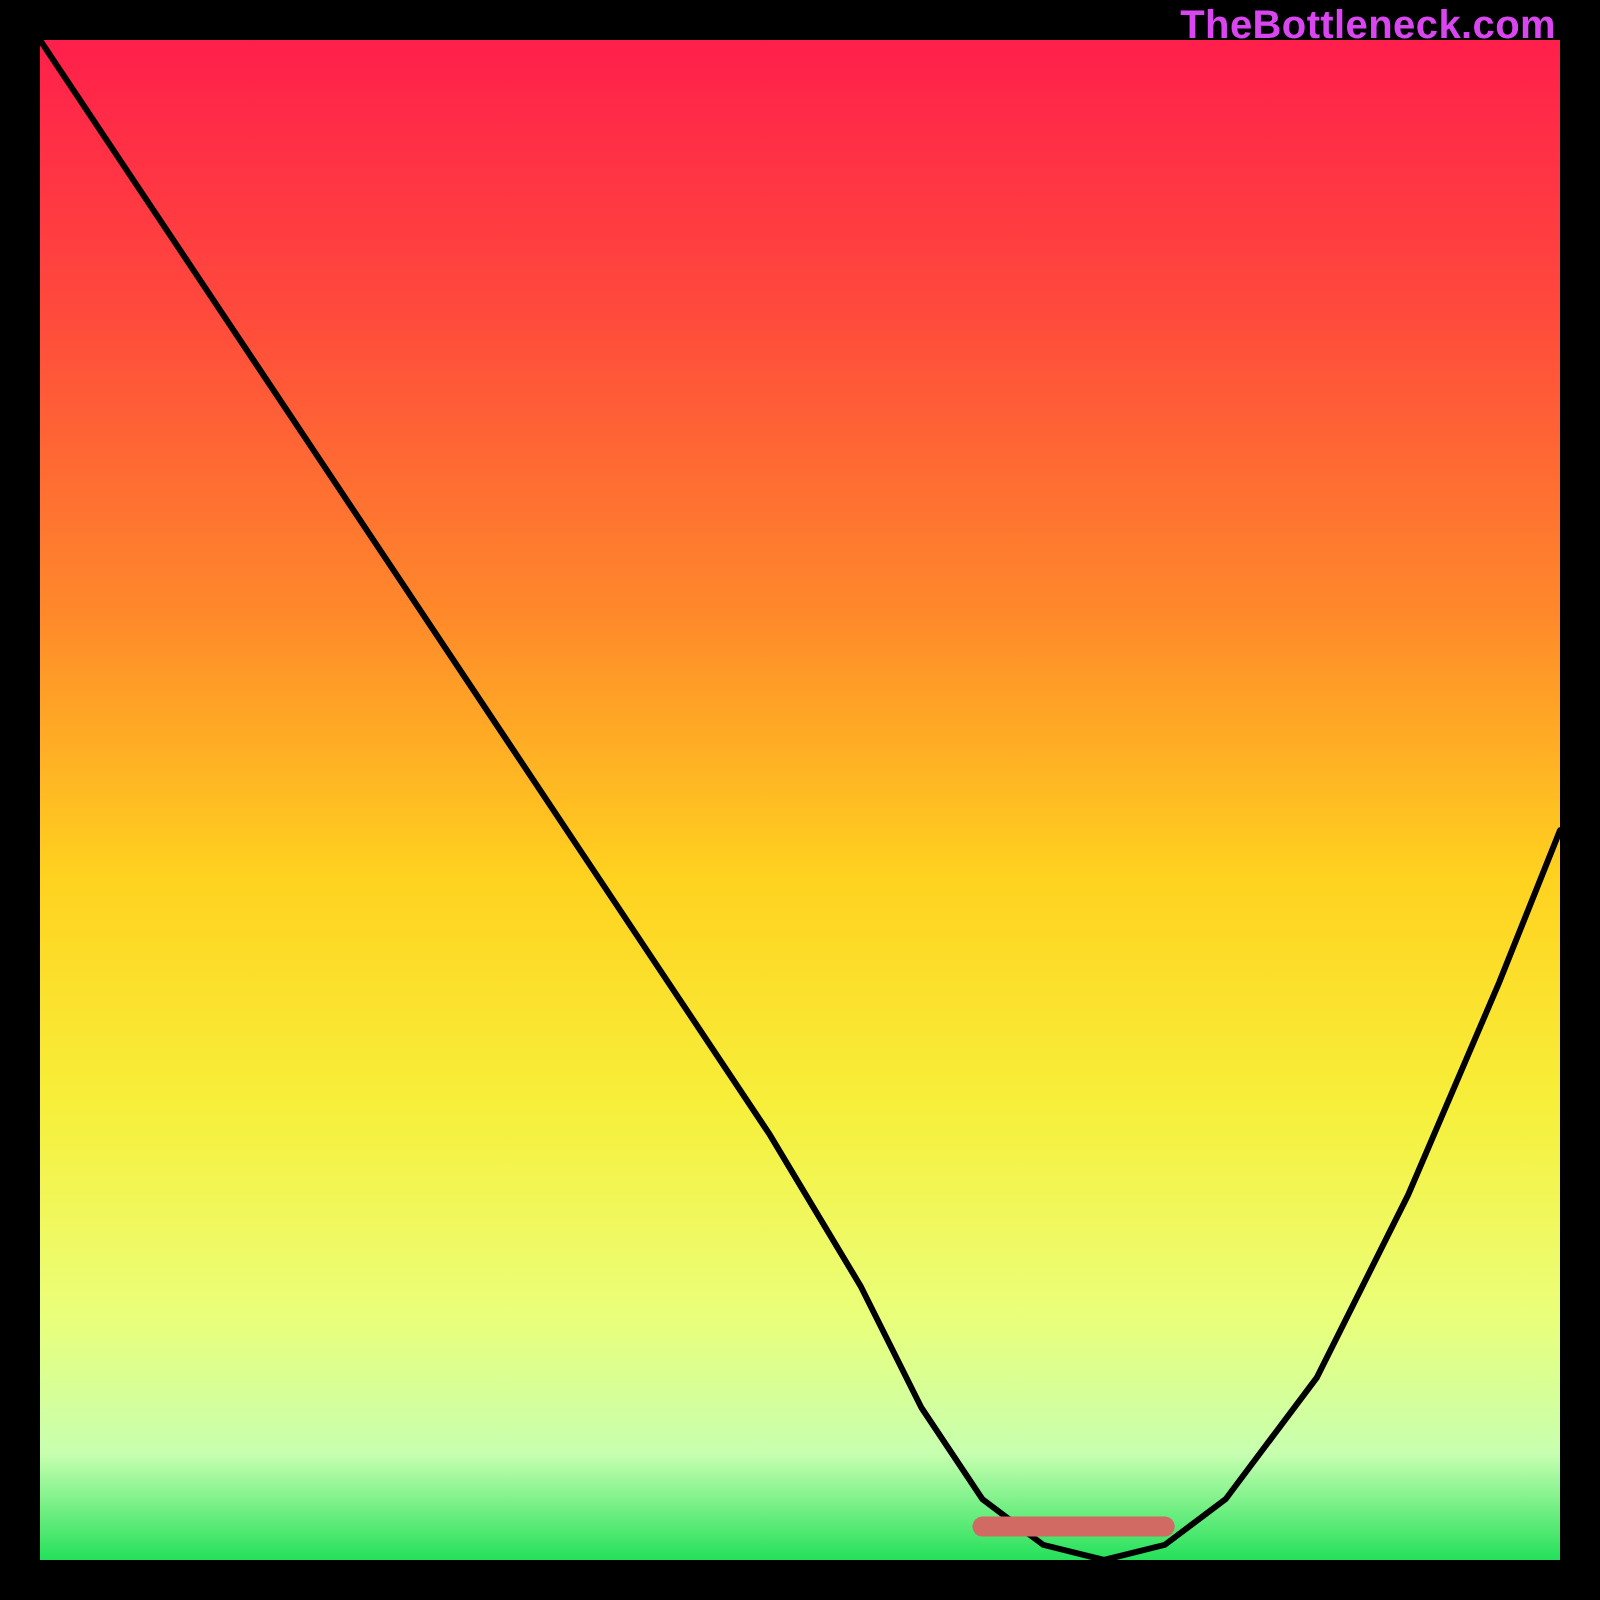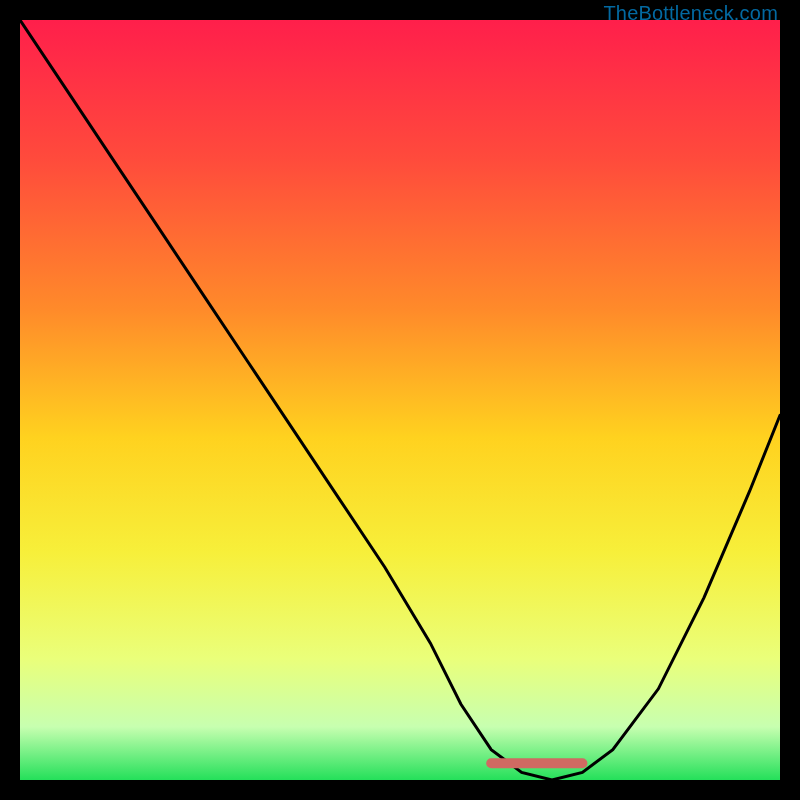--- a/index.html
+++ b/index.html
@@ -23,23 +23,23 @@
     position: absolute;
     left: 0;
     top: 0;
     width: 760px;
     height: 760px;
   }
   .watermark {
     position: absolute;
     top: 2px;
     right: 22px;
-    color: #0369a1;
+    color: #d946ef;
     font-size: 20px;
-    font-weight: 400;
+    font-weight: 700;
     letter-spacing: 0.2px;
   }
   svg { display: block; }
 </style>
 </head>
 <body>
 
 <div class="watermark">TheBottleneck.com</div>
 
 <div class="frame">

